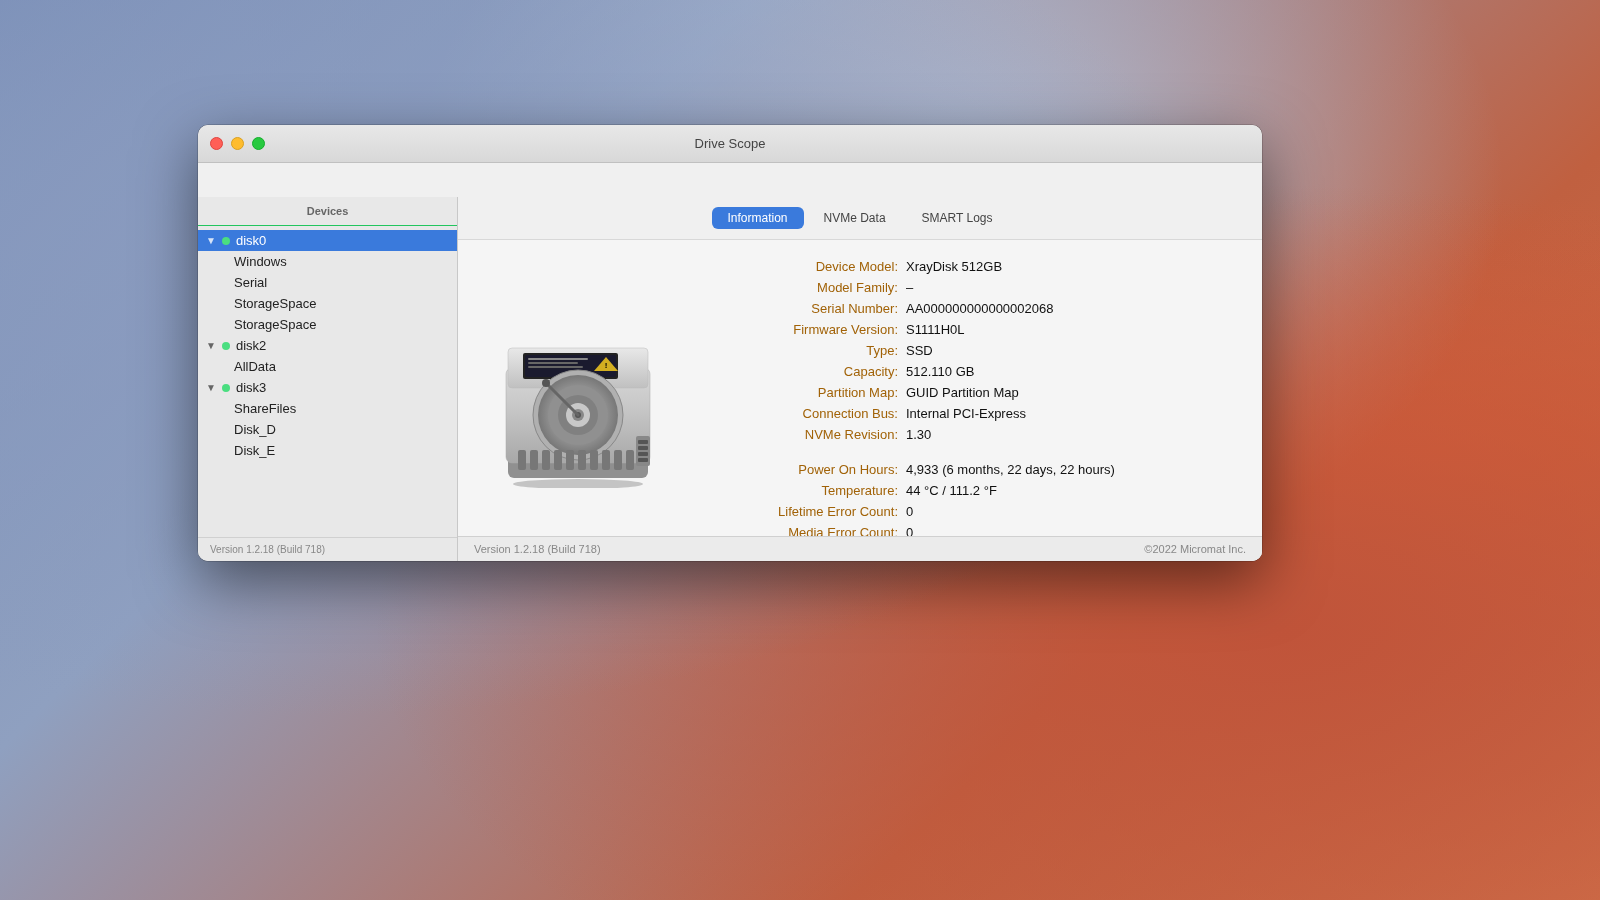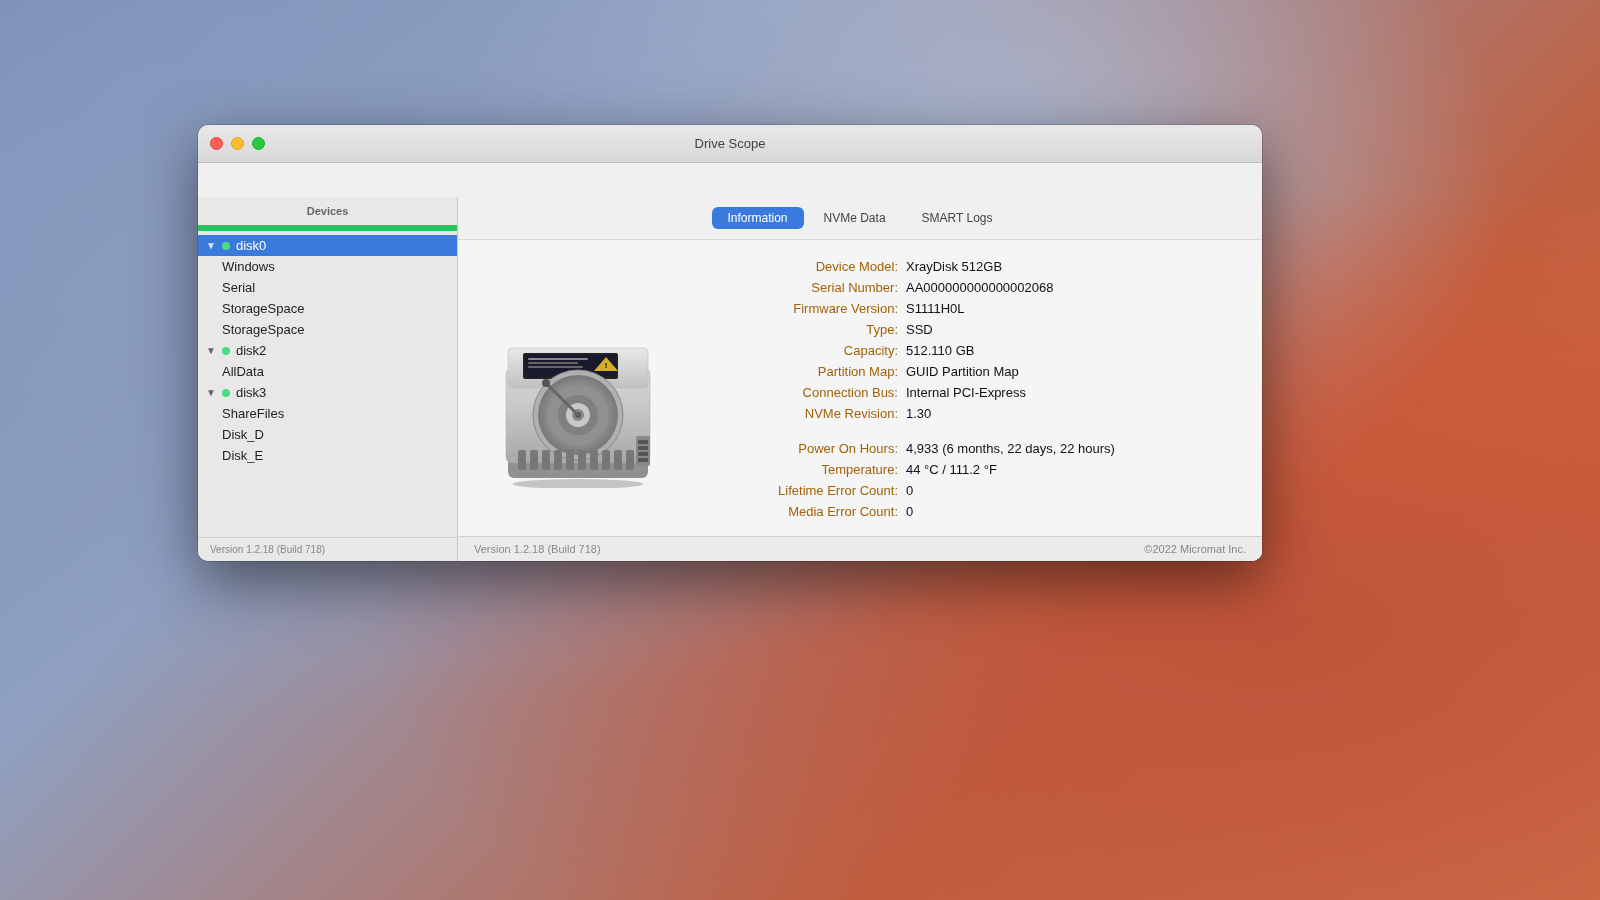--- a/index.html
+++ b/index.html
@@ -91,21 +91,21 @@
       flex-direction: column;
       flex-shrink: 0;
     }
 
     .sidebar-header {
       padding: 8px 28px;
       font-size: 11px;
       font-weight: 600;
       color: #666;
       text-align: center;
-      border-bottom: 6px solid #22c55e;
+      border-bottom: 1px solid #22c55e;
     }
 
     .sidebar-content {
       flex: 1;
       overflow-y: auto;
       padding: 4px 0;
     }
 
     .tree-item {
       display: flex;
@@ -136,21 +136,21 @@
     .dot {
       width: 8px;
       height: 8px;
       border-radius: 50%;
       background: #4ade80;
       margin-right: 6px;
       flex-shrink: 0;
     }
 
     .child-item {
-      padding-left: 24px;
+      padding-left: 36px;
     }
 
     .sidebar-footer {
       padding: 6px 12px;
       font-size: 10px;
       color: #888;
       border-top: 1px solid #d0d0d0;
     }
 
     
@@ -421,20 +421,24 @@
           </svg>
         </div>
 
         <div class="info-table">
 
           <div class="info-row">
             <span class="info-label">Device Model:</span>
             <span class="info-value">XrayDisk 512GB</span>
           </div>
           <div class="info-row">
+            <span class="info-label">Model Family:</span>
+            <span class="info-value">–</span>
+          </div>
+          <div class="info-row">
             <span class="info-label">Serial Number:</span>
             <span class="info-value">AA000000000000002068</span>
           </div>
           <div class="info-row">
             <span class="info-label">Firmware Version:</span>
             <span class="info-value">S1111H0L</span>
           </div>
           <div class="info-row">
             <span class="info-label">Type:</span>
             <span class="info-value">SSD</span>

